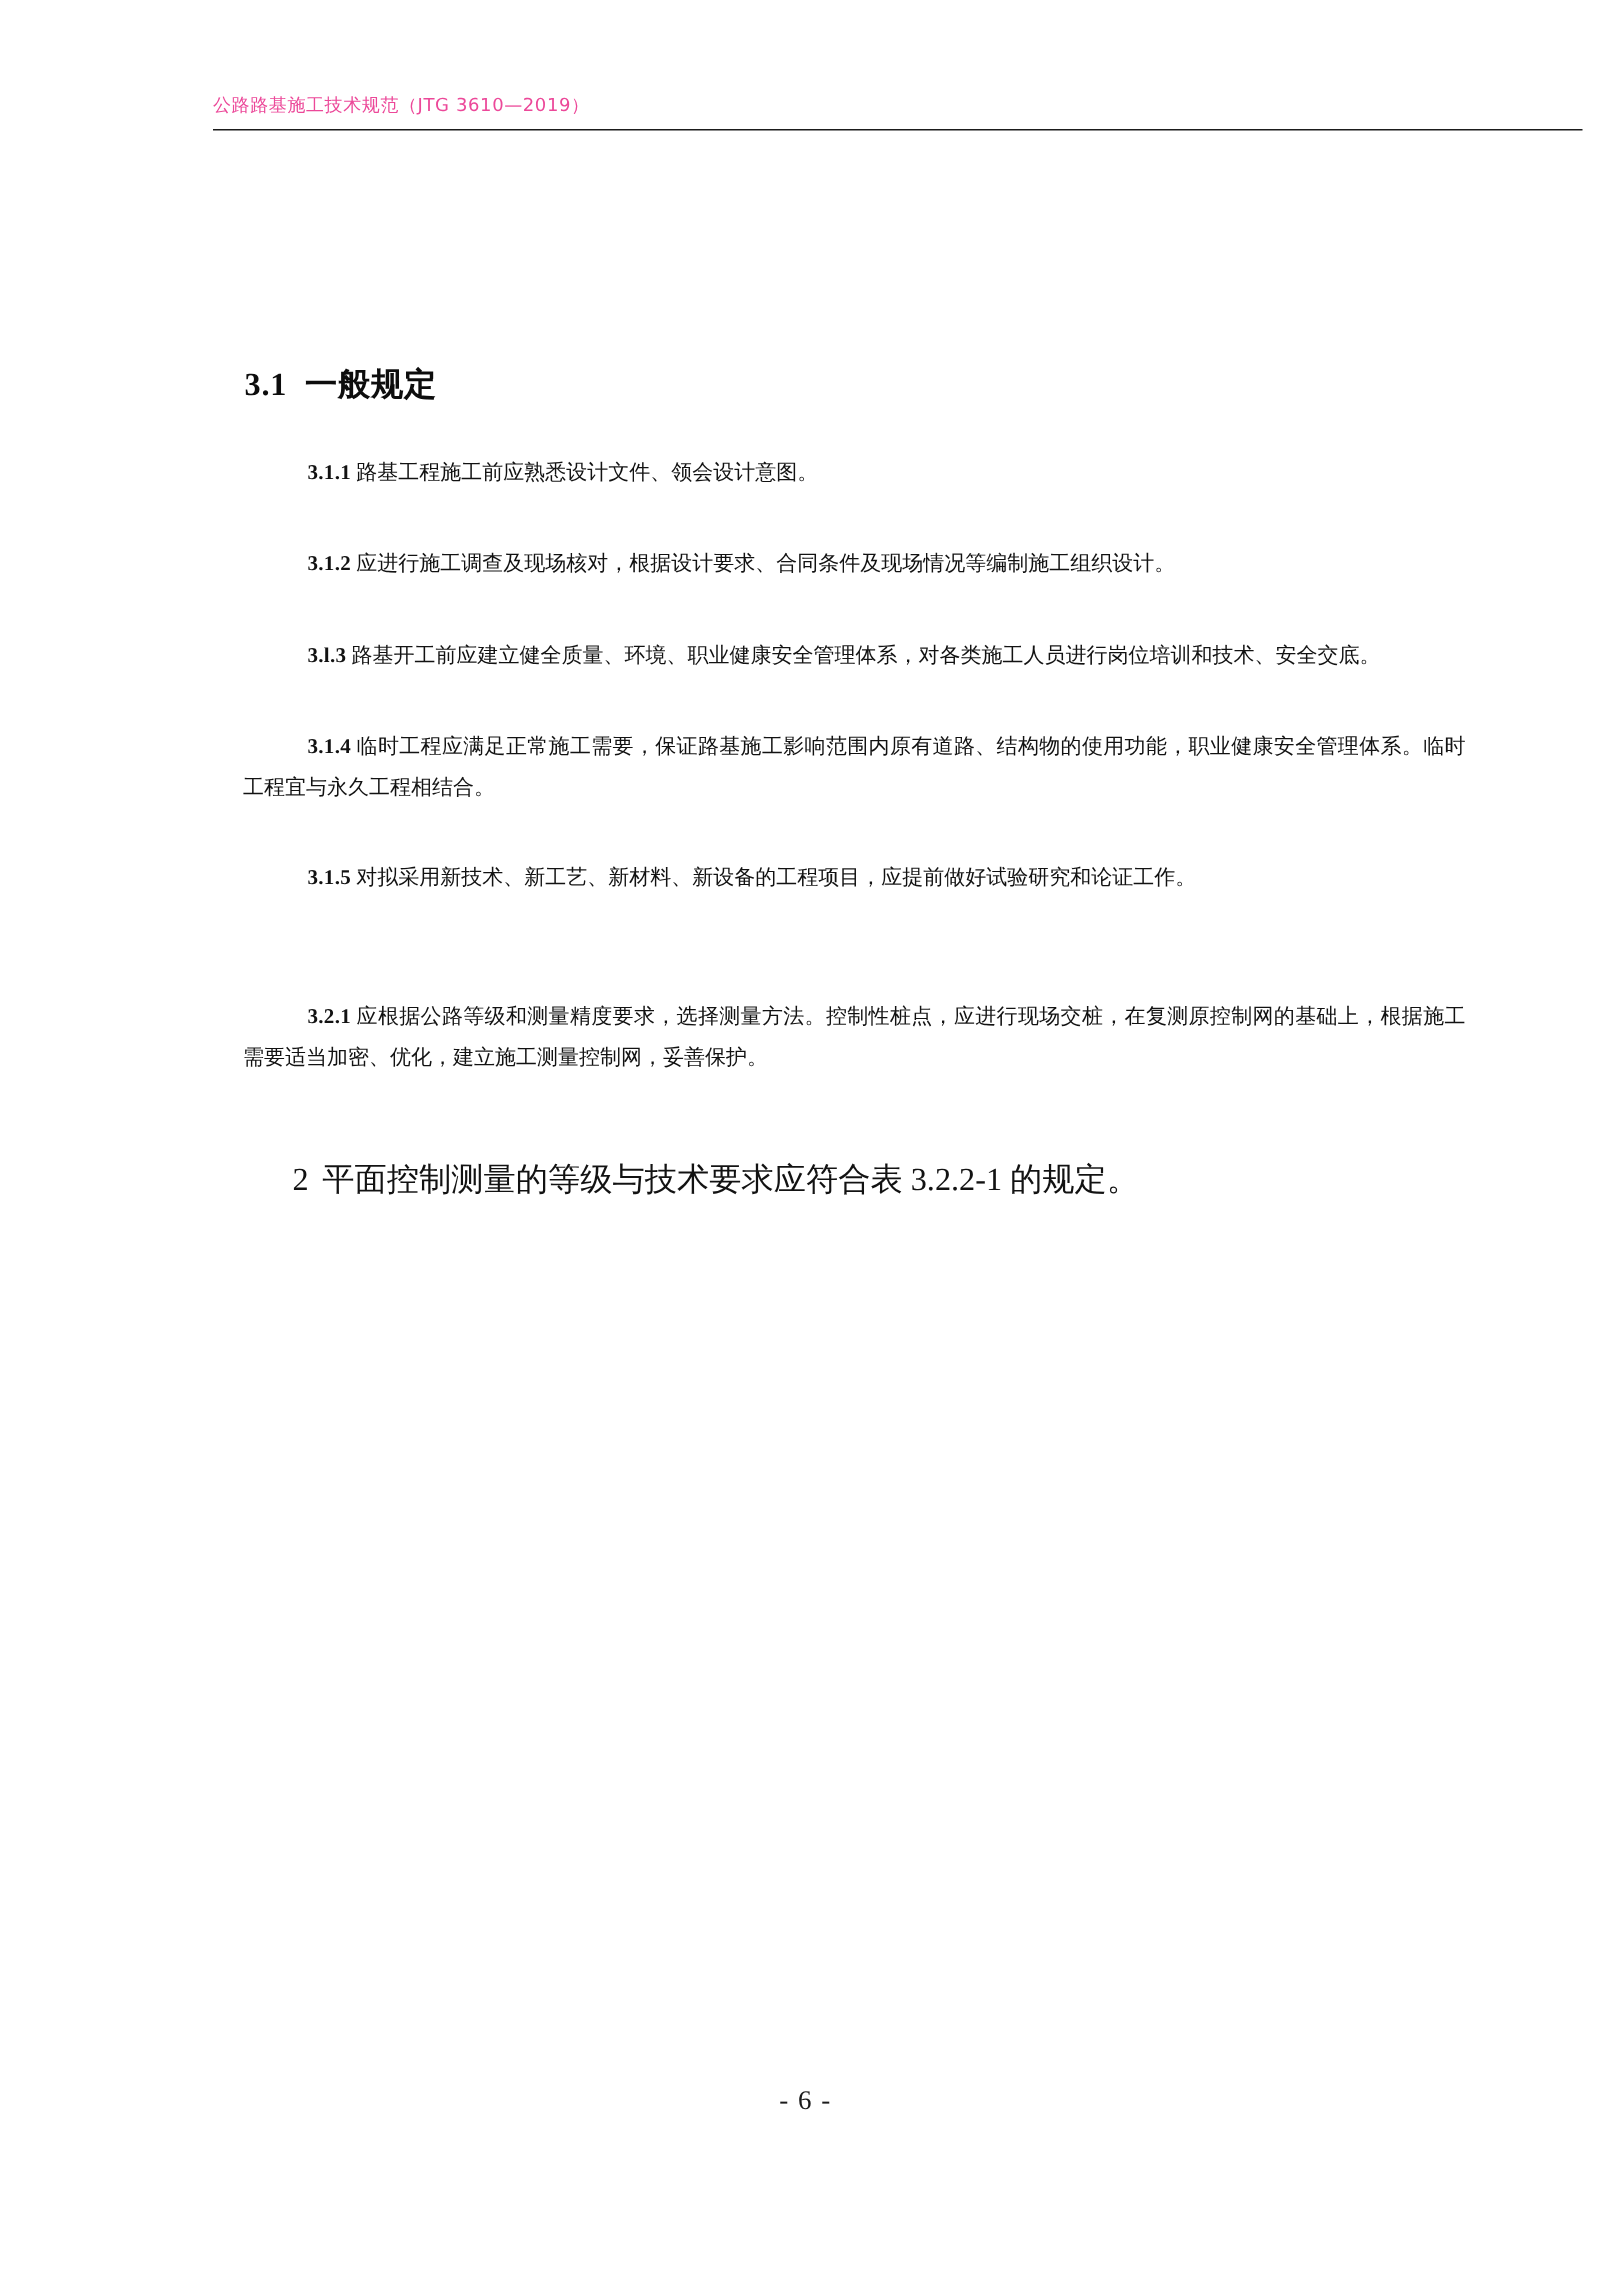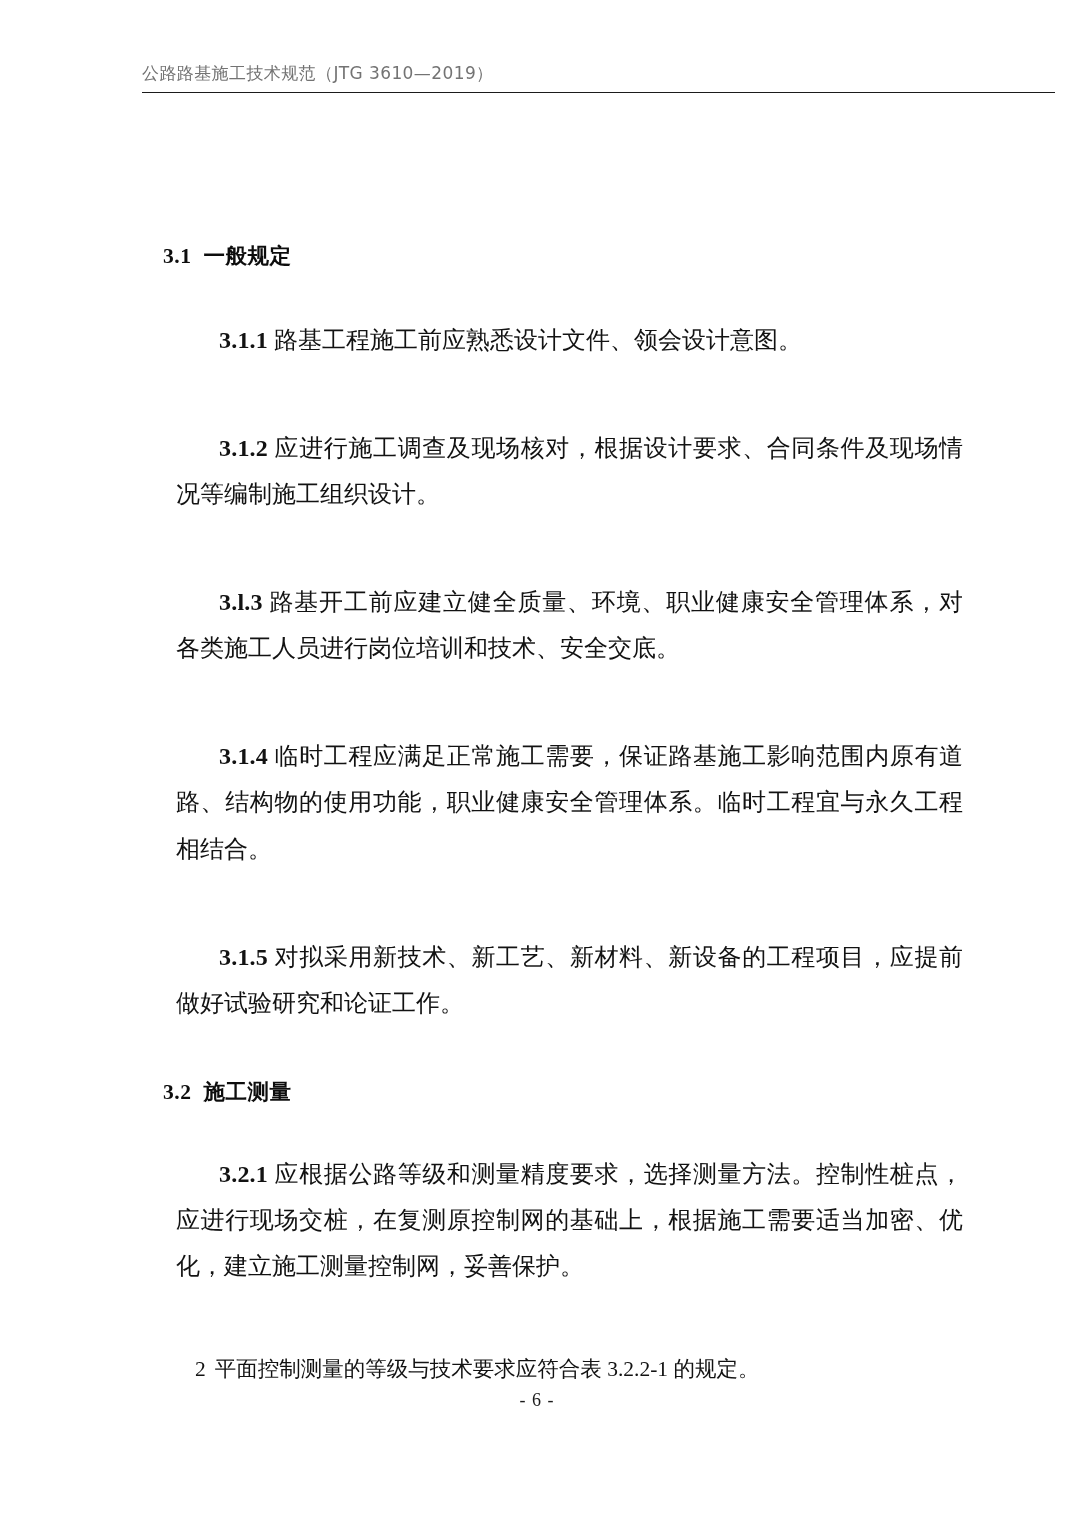--- a/index.html
+++ b/index.html
@@ -22,23 +22,23 @@
 
   
   .header {
     position: absolute;
     left: 142px;
     top: 62px;
     width: 913px;
   }
   .header-text {
     font-family: "DejaVu Sans", "Liberation Sans", sans-serif;
-    font-size: 17px;
+    font-size: 12px;
     letter-spacing: 0.4px;
-    color: #737373;
+    color: #ec4899;
     white-space: nowrap;
   }
   .header-rule {
     margin-top: 7px;
     border: 0;
     border-top: 1.6px solid #1b1b1b;
     width: 100%;
   }
 
   
@@ -62,26 +62,26 @@
   .section-heading {
     font-size: 21.5px;
     font-weight: bold;
     letter-spacing: 0.5px;
     color: #0d0d0d;
     margin: 1px;
   }
   .section-heading .num { margin-right: 12px; }
 
   .para {
-    font-size: 24px;
+    font-size: 14px;
     line-height: 1.92;
     text-align: justify;
     text-justify: inter-ideograph;
     color: #121212;
-    margin: 14px;
+    margin: 0;
     text-indent: 43px;
   }
   .para .label {
     font-weight: bold;
     letter-spacing: 0.2px;
   }
   .para .label + span { }
 
   .subitem {
     font-size: 21.5px;
@@ -165,23 +165,20 @@
 
     <div class="gap-para"></div>
 
     <p class="para">
       <span class="label">3.1.5</span>
       <span>对拟采用新技术、新工艺、新材料、新设备的工程项目，应提前做好试验研究和论证工作。</span>
     </p>
 
     <div class="gap-315-to-32"></div>
 
-    <h2 class="section-heading">
-      <span class="num">3.2</span><span>施工测量</span>
-    </h2>
 
     <div class="gap-32-to-321"></div>
 
     <p class="para">
       <span class="label">3.2.1</span>
       <span>应根据公路等级和测量精度要求，选择测量方法。控制性桩点，应进行现场交桩，在复测原控制网的基础上，根据施工需要适当加密、优化，建立施工测量控制网，妥善保护。</span>
     </p>
 
     <div class="gap-321-to-322"></div>
 

